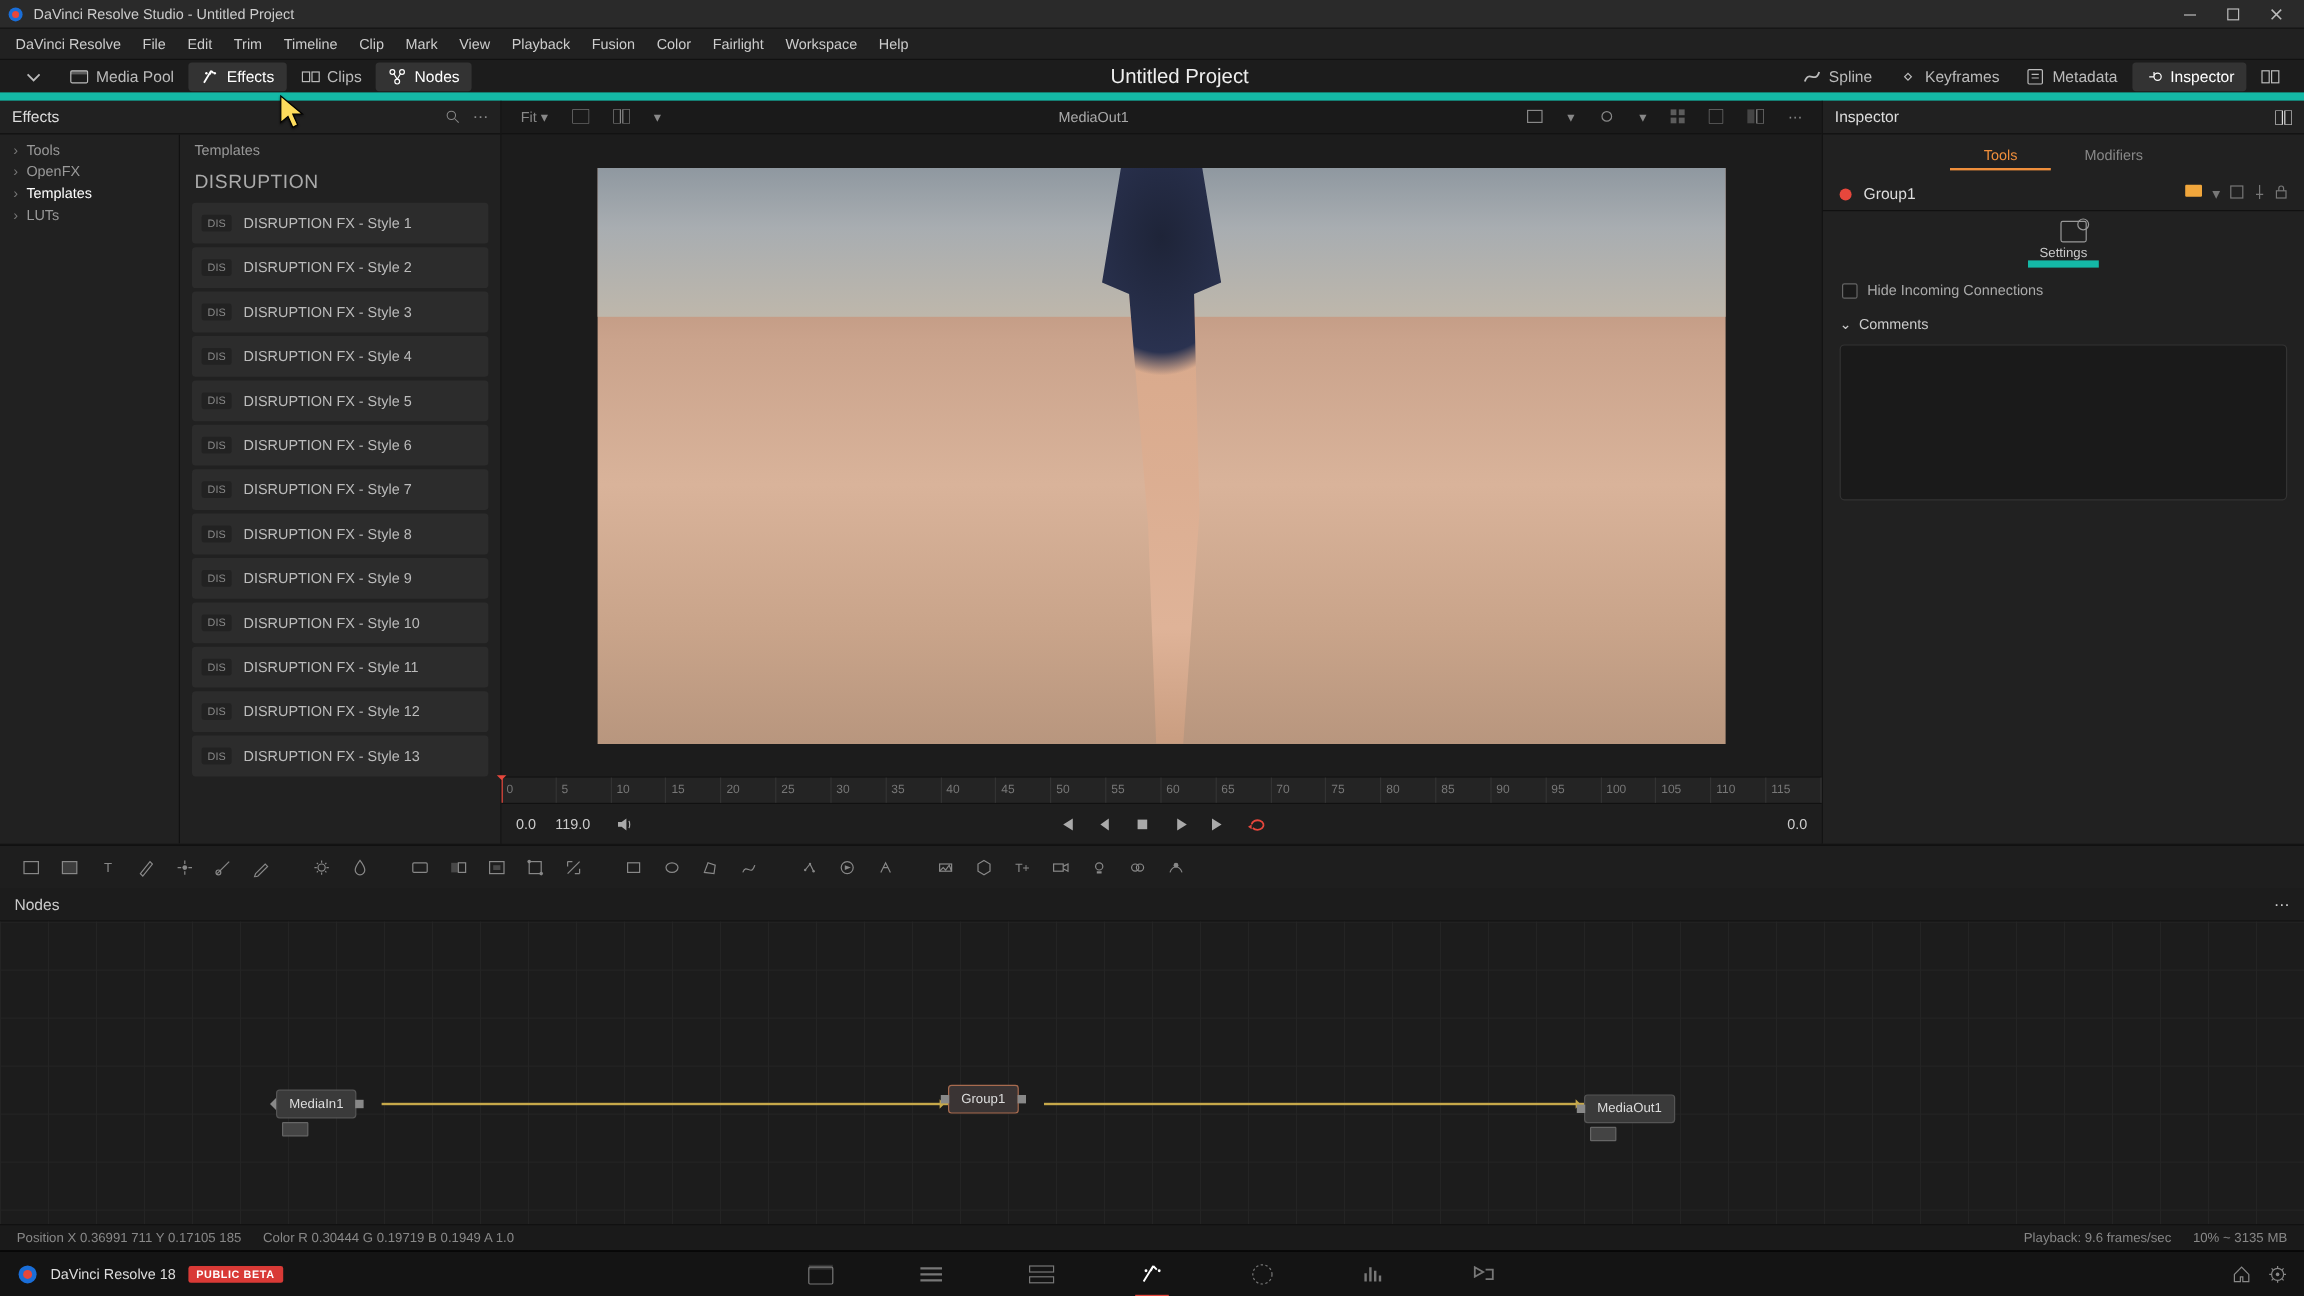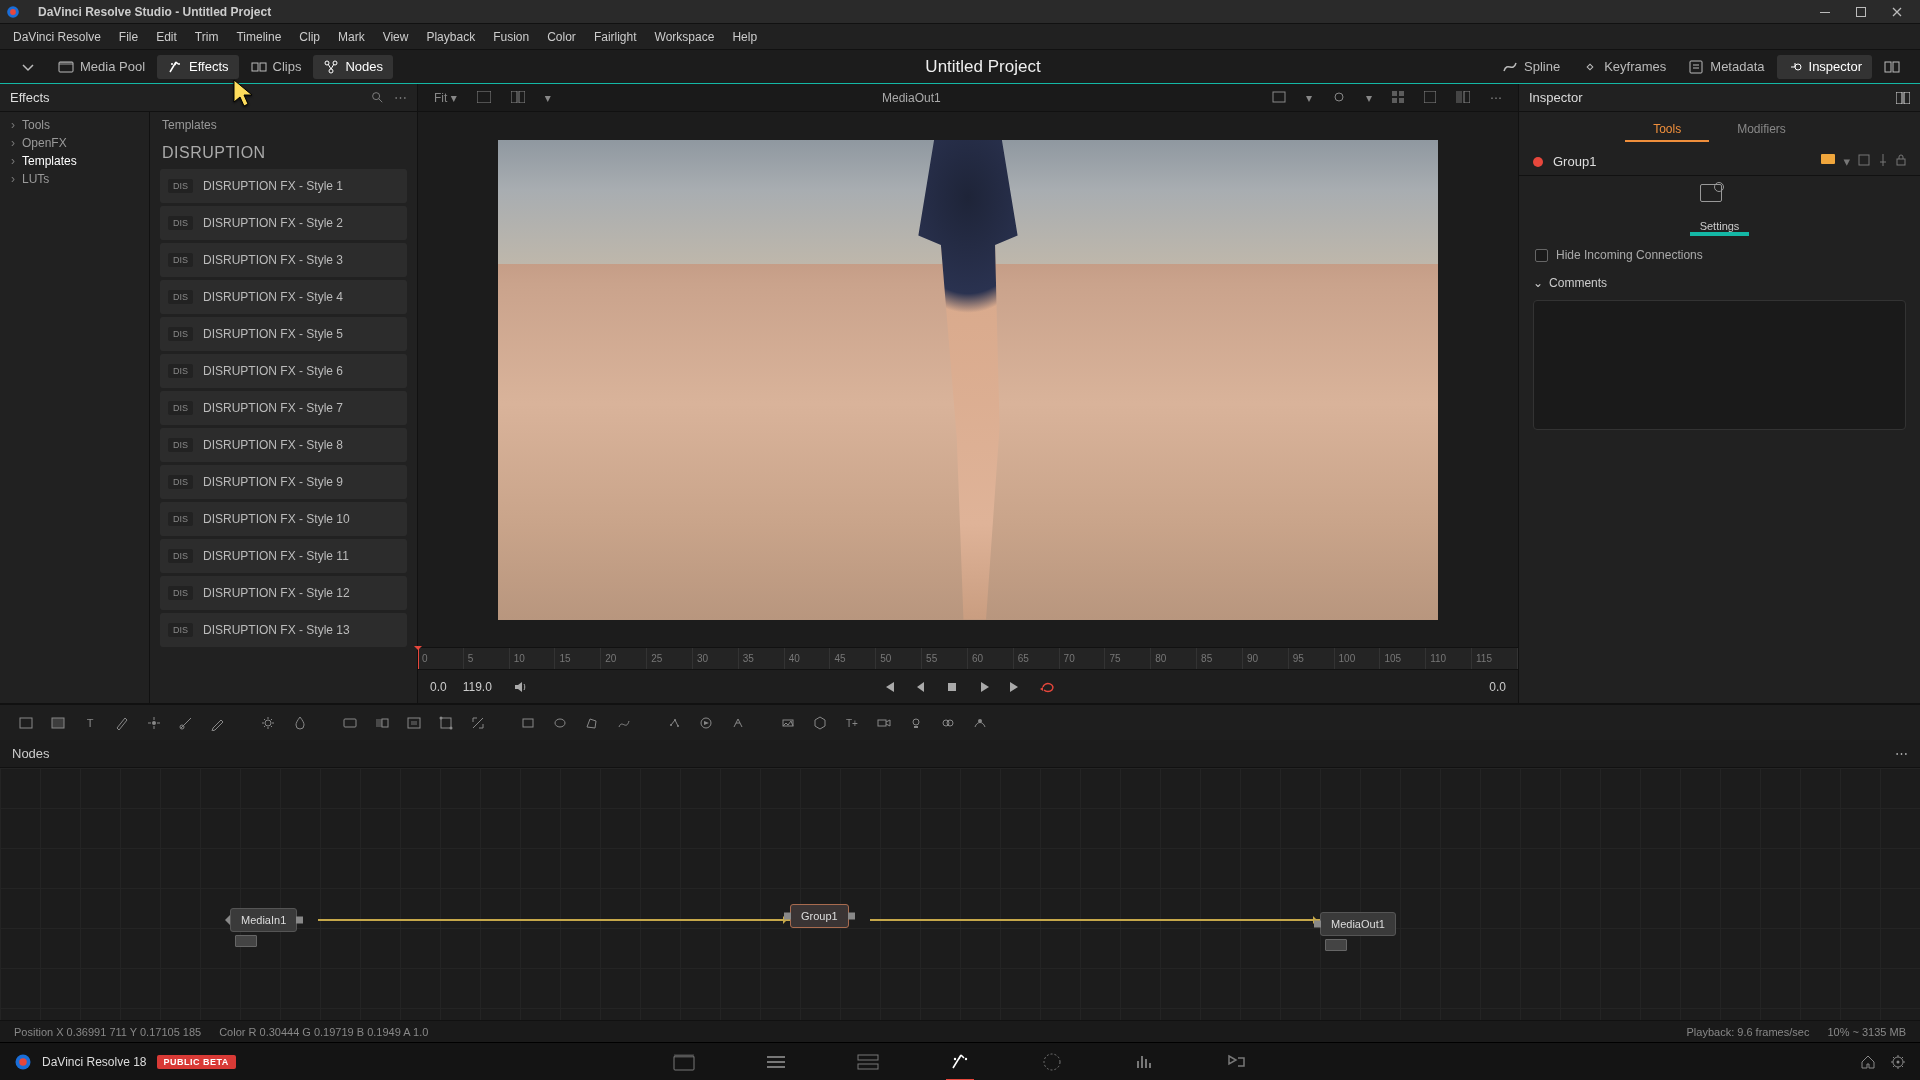--- a/index.html
+++ b/index.html
@@ -1,31 +1,31 @@
 <!DOCTYPE html>
 <html><head>
 <meta charset="utf-8">
 <style>
 * { margin: 0; padding: 0; box-sizing: border-box; font-family: -apple-system, "Segoe UI", Arial, sans-serif; user-select: none; }
 html, body { width: 1920px; height: 1080px; overflow: hidden; background: #1f1f1f; color: #b8b8b8; font-size: 13px; }
 
 
 .titlebar { height: 24px; background: #2a2a2a; display: flex; align-items: center; padding: 0 6px; justify-content: space-between; border-bottom: 1px solid #111; }
-.titlebar-left { display: flex; align-items: flex-start; gap: 18px; font-weight: bold; }
+.titlebar-left { display: flex; align-items: flex-start; gap: 8px; }
 .app-icon { width: 14px; height: 14px; }
 .title-text { font-size: 12px; color: #ccc; }
 .win-controls { display: flex; gap: 2px; }
 .win-btn { width: 34px; height: 20px; display: flex; align-items: center; justify-content: center; color: #bbb; }
 
 
 .menubar { height: 26px; background: #212121; display: flex; align-items: center; padding: 0 4px; border-bottom: 1px solid #111; }
 .menu-item { padding: 0 9px; font-size: 12px; color: #ccc; height: 100%; display:flex; align-items:center; }
 
 
-.toolbar { height: 34px; background: #1c1c1c; display: flex; align-items: center; justify-content: space-between; padding: 0 10px; border-bottom: 1px solid #14b8a6; }
+.toolbar { height: 34px; background: #1c1c1c; display: flex; align-items: center; justify-content: space-between; padding: 0 10px; border-bottom: 7px solid #14b8a6; }
 .tb-group { display: flex; align-items: center; gap: 2px; }
 .tb-btn { display: flex; align-items: center; gap: 6px; padding: 4px 10px; font-size: 13px; color: #bbb; border-radius: 3px; }
 .tb-btn.active { background: #333; color: #fff; }
 .tb-icon { width: 16px; height: 16px; fill: currentColor; }
 .project-title { font-size: 17px; color: #eee; font-weight: 500; position:absolute; left:50%; transform:translateX(-50%);margin-left:23px; }
 
 
 .main { position: absolute; top: 84px; bottom: 38px; left: 0; right: 0; display: flex; flex-direction: column; }
 
 
@@ -73,21 +73,21 @@
 .inspector-header { height: 28px; display: flex; align-items: center; justify-content: space-between; padding: 0 10px; font-size: 13px; color: #ddd; border-bottom:1px solid #111;}
 .insp-tabs{display:flex;justify-content:center;gap:0;padding:6px 0;}
 .insp-tab{padding:4px 28px;font-size:12px;color:#888;border-bottom:2px solid transparent;}
 .insp-tab.active{color:#f08f3c;border-color:#f08f3c;}
 .node-row{display:flex;align-items:center;gap:10px;padding:6px 14px;border-bottom:1px solid #111;}
 .node-dot{width:10px;height:10px;border-radius:50%;background:#e7473c;}
 .node-name{color:#ddd;font-weight:500;}
 .node-row-right{margin-left:auto;display:flex;gap:8px;color:#777;}
 .kf-box{width:14px;height:10px;background:#f0a63c;border-radius:1px;}
 .settings-tab-row{display:flex;justify-content:center;padding:8px 0 4px;}
-.settings-tab{display:flex;flex-direction:column;align-items:flex-start;gap:18px;font-size:11px;color:#ccc;padding:0 10px;border-bottom:4px solid #14b8a6;}
+.settings-tab{display:flex;flex-direction:column;align-items:flex-end;gap:3px;font-size:11px;color:#ccc;padding:0 10px;border-bottom:6px solid #14b8a6;}
 .settings-icon{width:22px;height:18px;border:1px solid #999;border-radius:2px;position:relative;}
 .settings-icon::after{content:"";position:absolute;right:-3px;top:-3px;width:8px;height:8px;border:1px solid #999;border-radius:50%;}
 .insp-field{display:flex;align-items:center;gap:8px;padding:8px 16px;font-size:12px;color:#aaa;}
 .checkbox{width:13px;height:13px;border:1px solid #666;border-radius:2px;background:#1a1a1a;}
 .section-head{display:flex;align-items:center;gap:6px;padding:6px 14px;font-size:12px;color:#ccc;cursor:pointer;}
 .comments-box{margin:4px 14px;height:130px;background:#1a1a1a;border:1px solid #333;border-radius:4px;}
 
 
 .tool-shelf{height:36px;background:#1e1e1e;border-top:1px solid #111;display:flex;align-items:center;gap:4px;padding:0 12px;}
 .shelf-btn{width:28px;height:26px;display:flex;align-items:center;justify-content:center;color:#888;border-radius:3px;}

